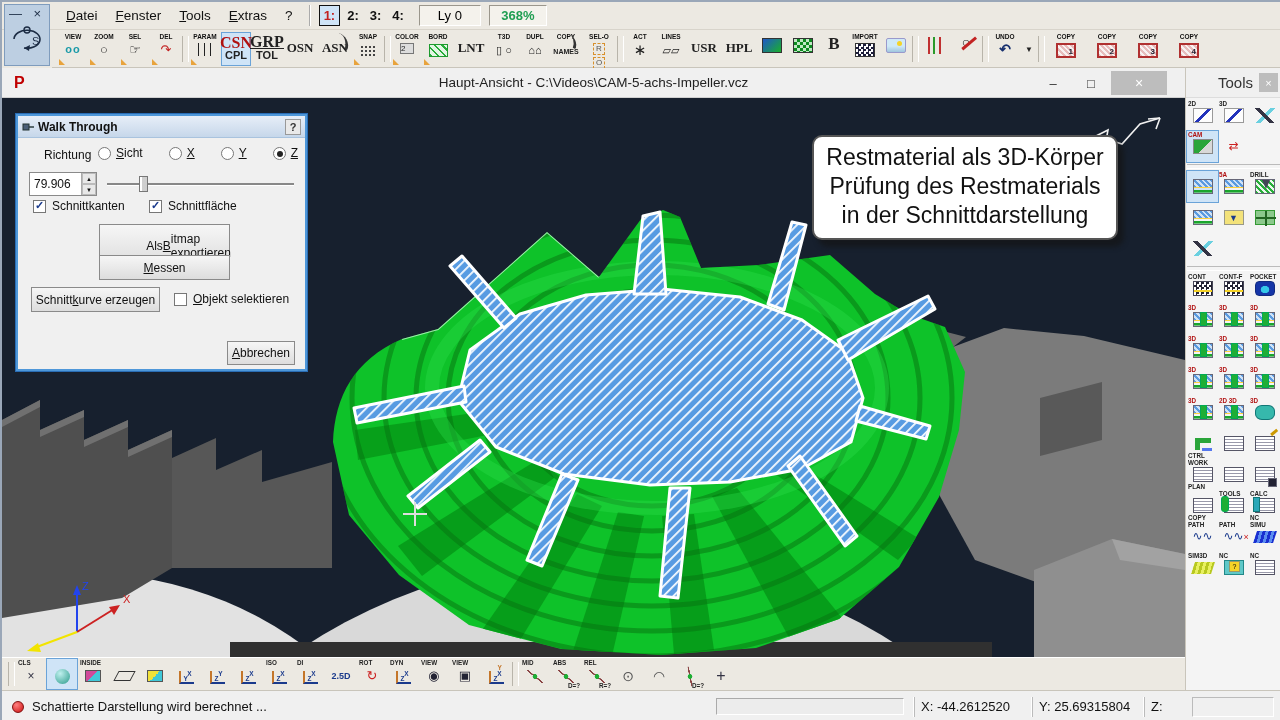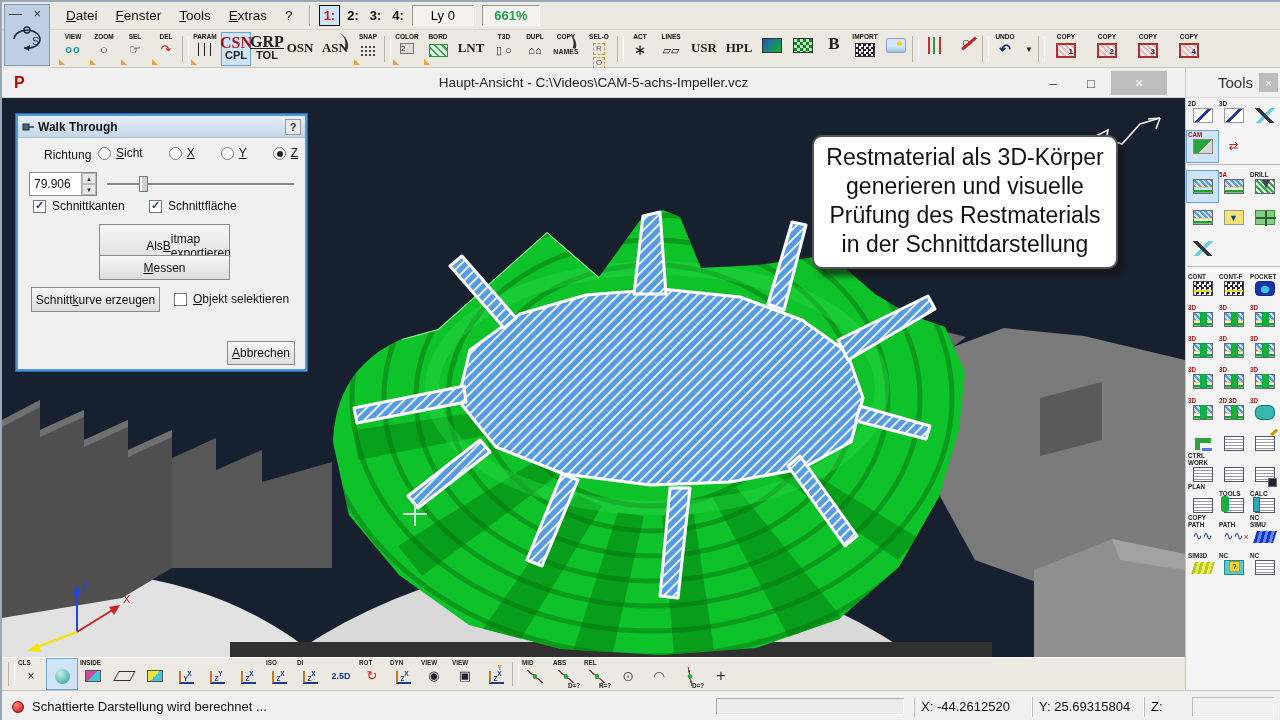--- a/index.html
+++ b/index.html
@@ -15,21 +15,21 @@
   .appbox{position:absolute;left:2px;top:2px;width:46px;height:62px;background:#bdcfe2;
           border:1px solid #7f9cbd;display:flex;flex-direction:column;align-items:center;z-index:5;}
   .appbox .mx{font-size:13px;color:#1c2c44;letter-spacing:4px;line-height:18px;}
   .menu-items{display:flex;margin-left:56px;gap:2px;}
   .mi{padding:3px 8px;font-size:13.5px;color:#111;}
   .viewslots{display:flex;align-items:center;gap:3px;margin-left:8px;border-left:2px groove #fff;padding-left:8px;}
   .vslot{font-size:13px;font-weight:bold;color:#111;padding:2px 4px;}
   .vslot.active{color:#c22222;background:#cfe4f7;border:1px solid #111;}
   .sunken{border:1px solid #9a968c;border-right-color:#fff;border-bottom-color:#fff;
           background:#f4f2ec;font-size:13px;padding:2px 6px;text-align:center;}
-  .layerbox{margin-left:4px;width:62px;}
+  .layerbox{margin-left:11px;width:62px;}
   .zoombox{margin-left:8px;width:58px;color:#1f9e52;font-weight:bold;}
 
   
   .toolbar{position:absolute;left:50px;top:28px;width:1230px;height:38px;background:#ece9e2;
            display:flex;align-items:center;gap:1px;padding-left:6px;border-bottom:1px solid #c9c5bb;}
   .tbtn{position:relative;width:30px;height:34px;display:flex;flex-direction:column;align-items:center;
         justify-content:flex-start;padding-top:1px;cursor:default;}
   .tbtn .lbl{font-size:6.5px;font-weight:bold;color:#111;line-height:8px;white-space:nowrap;}
   .tbtn .g{font-size:11px;line-height:13px;color:#222;margin-top:2px;white-space:nowrap;}
   .tbtn .g2{font-size:9px;line-height:9px;color:#222;white-space:nowrap;}
@@ -262,21 +262,21 @@
         <div class="mi"><span>?</span></div>
       </div>
     <div class="viewslots">
 
     <div class="vslot active"><span>1:</span></div>
         <div class="vslot"><span>2:</span></div>
         <div class="vslot"><span>3:</span></div>
         <div class="vslot"><span>4:</span></div>
       </div>
     <div class="sunken layerbox">Ly 0</div>
-    <div class="sunken zoombox">661%</div>
+    <div class="sunken zoombox">368%</div>
   </div>
 
   <div class="toolbar">
 
       <div class="tbtn k-view marked">
         <span class="lbl">VIEW</span>
         <span class="g">oo</span>
         <span class="g2"></span>
       </div>
 
@@ -685,21 +685,20 @@
           <span><u>O</u>bjekt selektieren</span>
         </label>
       </div>
       <div class="btn" style="position:absolute;left:209px;top:225px;width:68px;height:24px;"><u>A</u>bbrechen</div>
     </div>
 
     <div class="note">
       <div>
 
       <span class="nl"><span>Restmaterial als 3D-Körper</span></span>
-          <span class="nl"><span>generieren und visuelle</span></span>
           <span class="nl"><span>Prüfung des Restmaterials</span></span>
           <span class="nl"><span>in der Schnittdarstellung</span></span>
         </div>
     </div>
   </div>
 
   <div class="tools">
     <div class="tools-head">
       <span class="cap">Tools</span>
       <span class="x">×</span>

